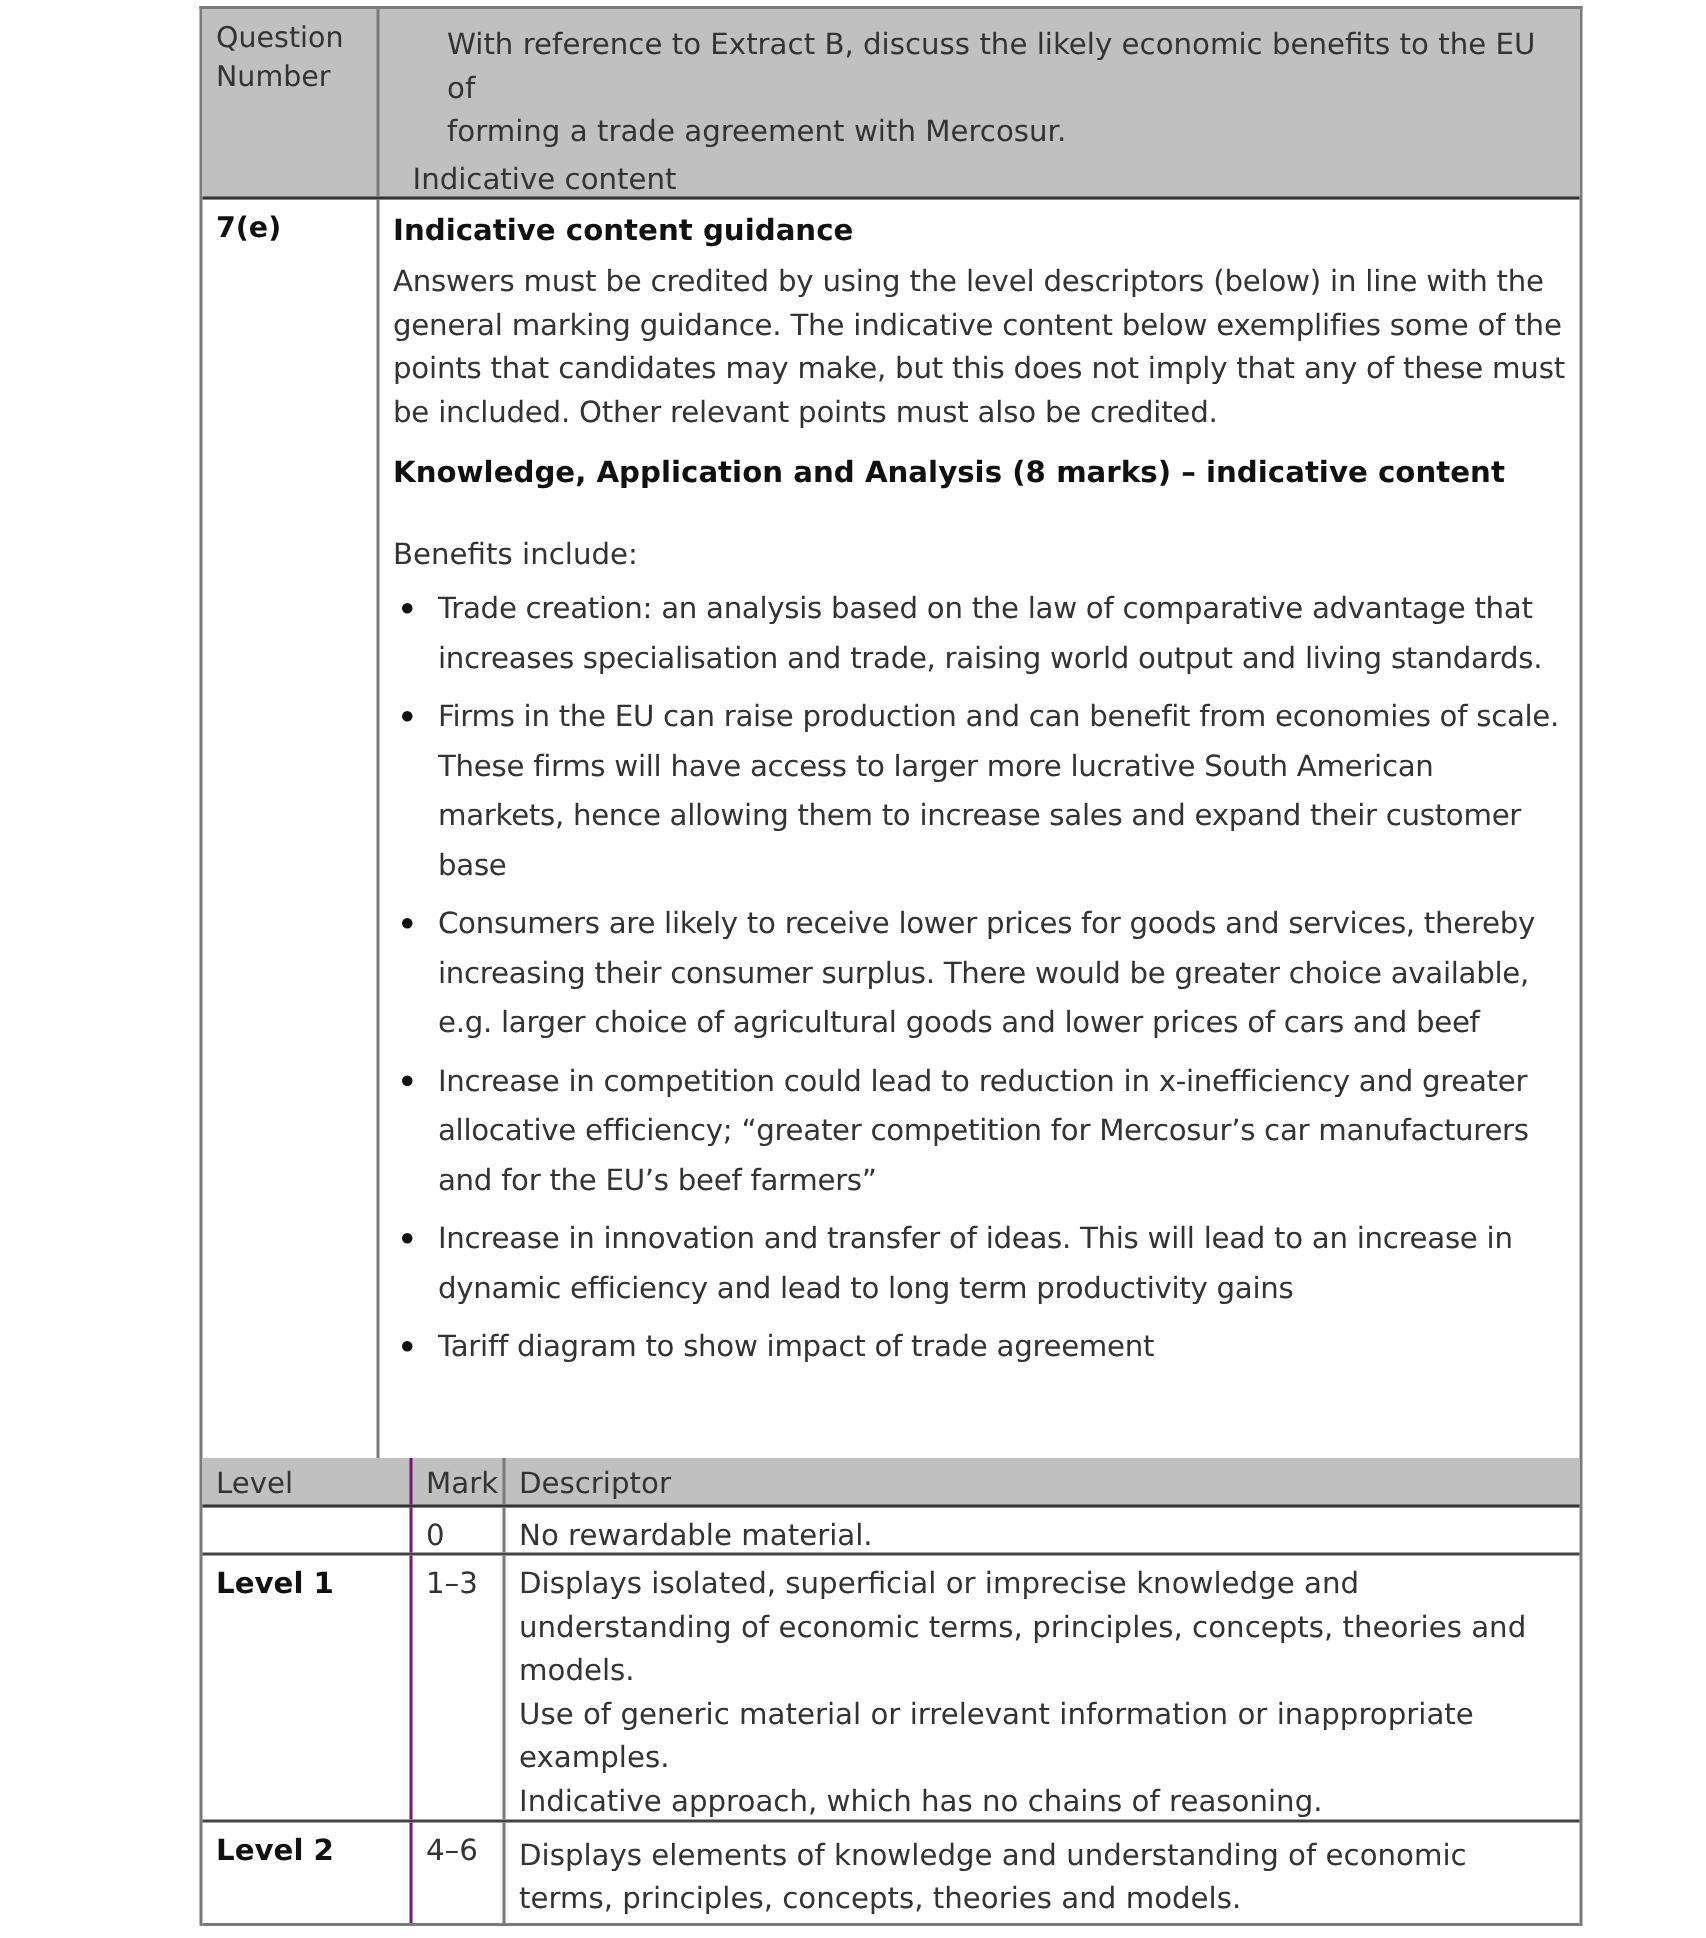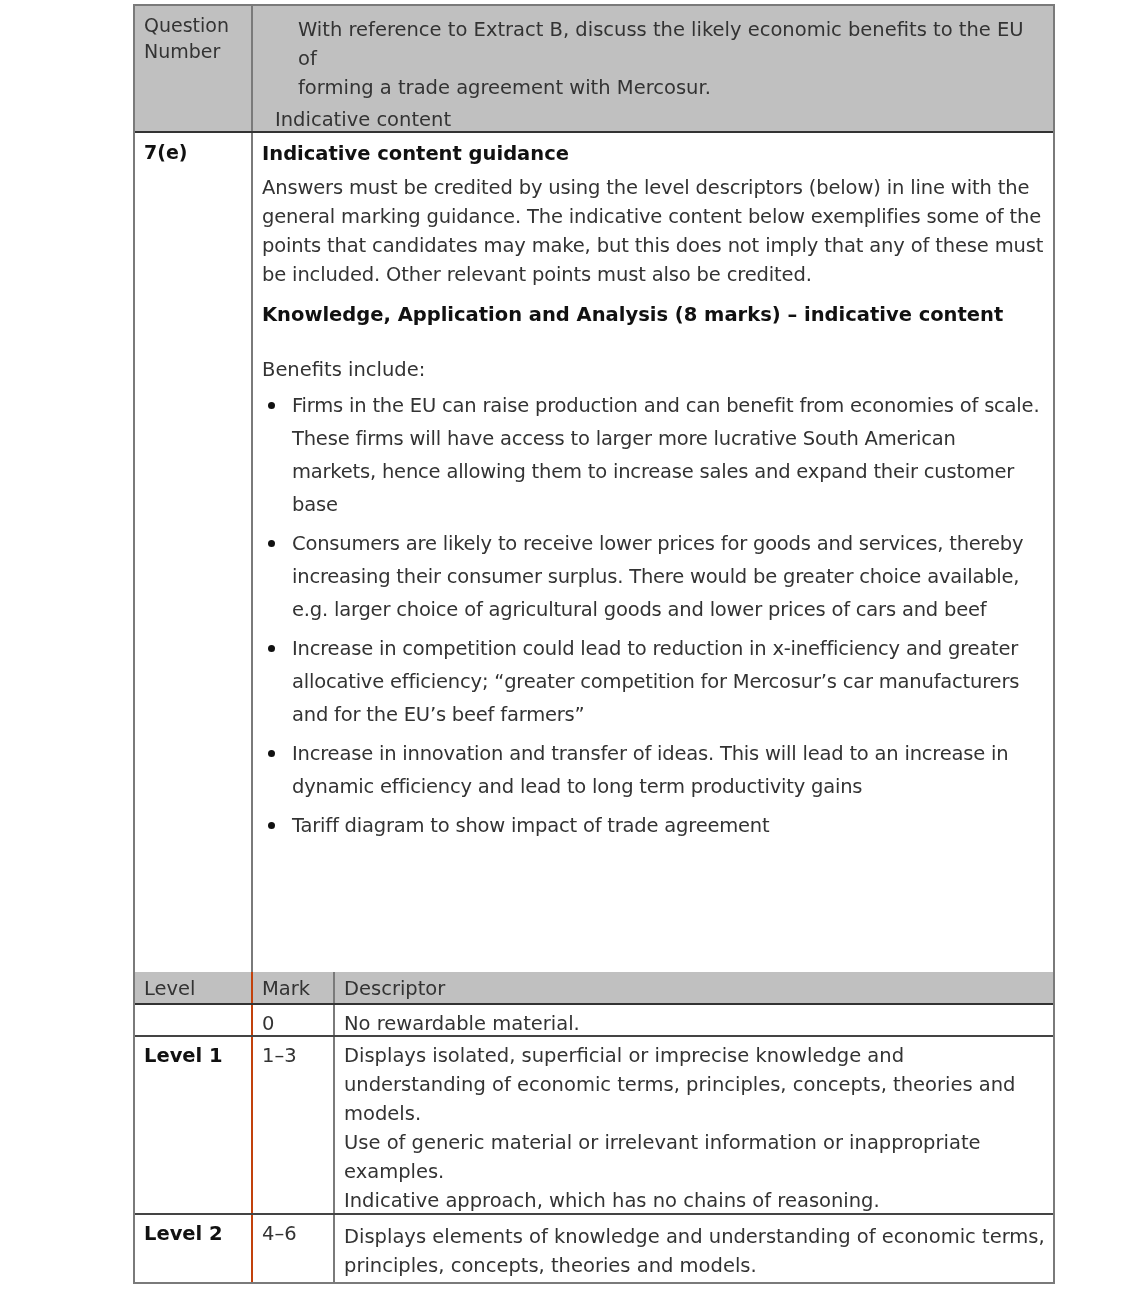--- a/index.html
+++ b/index.html
@@ -26,22 +26,22 @@
     .para { line-height: 29px; margin: 0 0 12px 0; letter-spacing: -0.15px; }
     .kaa { margin: 0 0 26px 0; }
     .ben { line-height: 30px; margin: 0 0 4px 0; }
     ul.bullets { list-style: none; margin: 0; padding: 0; }
     ul.bullets li { position: relative; padding-left: 30px; line-height: 33px; margin-bottom: 6px; letter-spacing: -0.2px; }
     ul.bullets li .dot {
       position: absolute; left: 6px; top: 13px; width: 7px; height: 7px; border-radius: 50%; background: #111;
     }
     .lv-head { background: #c0c0c0; height: 33px; border-bottom: 2px solid #333; font-size: 19.5px; color: #333; }
     .lv-head > div { padding-top: 5px !important; }
-    .lvc1 { width: 118px; box-sizing: border-box; border-right: 2px solid #c2410c; padding: 4px 0 0 9px; }
-    .lvc2 { width: 82px; box-sizing: border-box; border-right: 2px solid #7a7a7a; padding: 4px 0 0 9px; }
+    .lvc1 { width: 140px; box-sizing: border-box; border-right: 2px solid #701a75; padding: 4px 0 0 9px; }
+    .lvc2 { width: 62px; box-sizing: border-box; border-right: 2px solid #7a7a7a; padding: 4px 0 0 9px; }
     .lvc3 { flex: 1; box-sizing: border-box; padding: 4px 8px 0 9px; }
     .lv-row { font-size: 19.5px; color: #333; border-bottom: 2px solid #444; line-height: 29px; }
     .lv-row .lvc1 { font-weight: bold; color: #111; }
     .lv-row.r0 { height: 32px; }
     .lv-row.r1 { height: 178px; }
     .lv-row.r2 { height: 69px; border-bottom: 2px solid #7a7a7a; }
     .lv-row.r2 .lvc3 { padding-top: 7px; }
     .desc-line { display: block; }
   </style>
 </head>
@@ -62,20 +62,21 @@
   </div>
 
   <div class="row body-row">
     <div class="c1">7(e)</div>
     <div class="c2">
       <div class="bold-h">Indicative content guidance</div>
       <div class="para">Answers must be credited by using the level descriptors (below) in line with the general marking guidance. The indicative content below exemplifies some of the points that candidates may make, but this does not imply that any of these must be included. Other relevant points must also be credited.</div>
       <div class="bold-h kaa">Knowledge, Application and Analysis (8 marks) – indicative content</div>
       <div class="ben">Benefits include:</div>
       <ul class="bullets">
+        <li><span class="dot"></span><span>Trade creation: an analysis based on the law of comparative advantage that increases specialisation and trade, raising world output and living standards.</span></li>
         <li><span class="dot"></span><span>Firms in the EU can raise production and can benefit from economies of scale. These firms will have access to larger more lucrative South American markets, hence allowing them to increase sales and expand their customer base</span></li>
         <li><span class="dot"></span><span>Consumers are likely to receive lower prices for goods and services, thereby increasing their consumer surplus. There would be greater choice available, e.g. larger choice of agricultural goods and lower prices of cars and beef</span></li>
         <li><span class="dot"></span><span>Increase in competition could lead to reduction in x-inefficiency and greater allocative efficiency; “greater competition for Mercosur’s car manufacturers and for the EU’s beef farmers”</span></li>
         <li><span class="dot"></span><span>Increase in innovation and transfer of ideas. This will lead to an increase in dynamic efficiency and lead to long term productivity gains</span></li>
         <li><span class="dot"></span><span>Tariff diagram to show impact of trade agreement</span></li>
       </ul>
     </div>
   </div>
 
   <div class="row lv-head">

